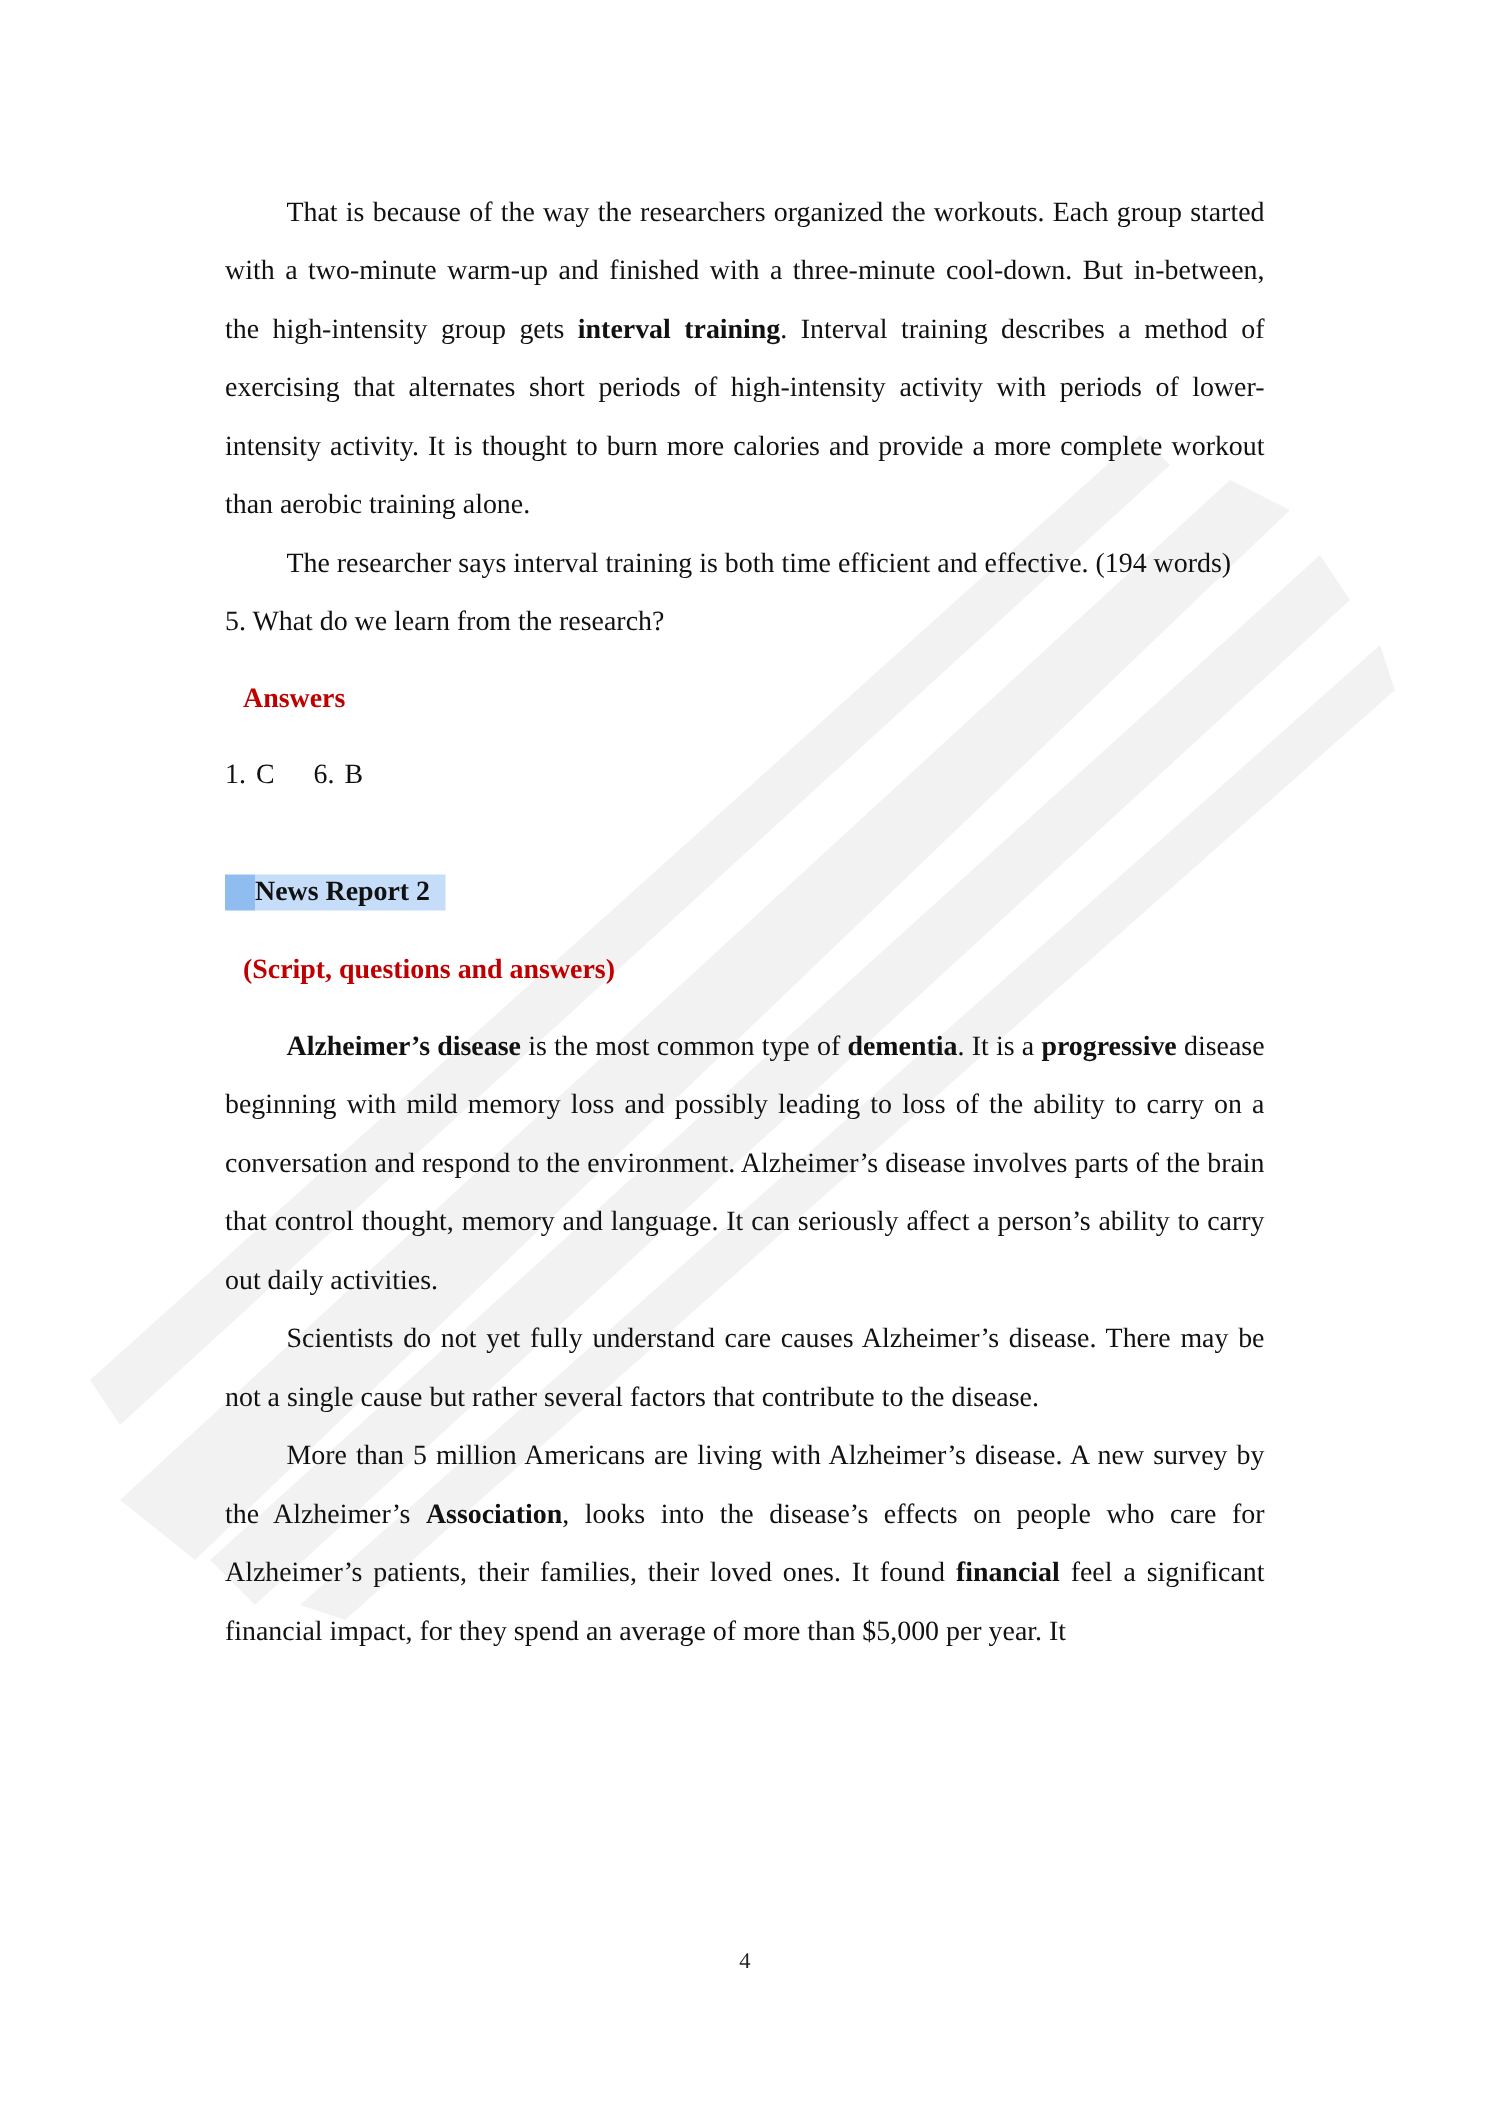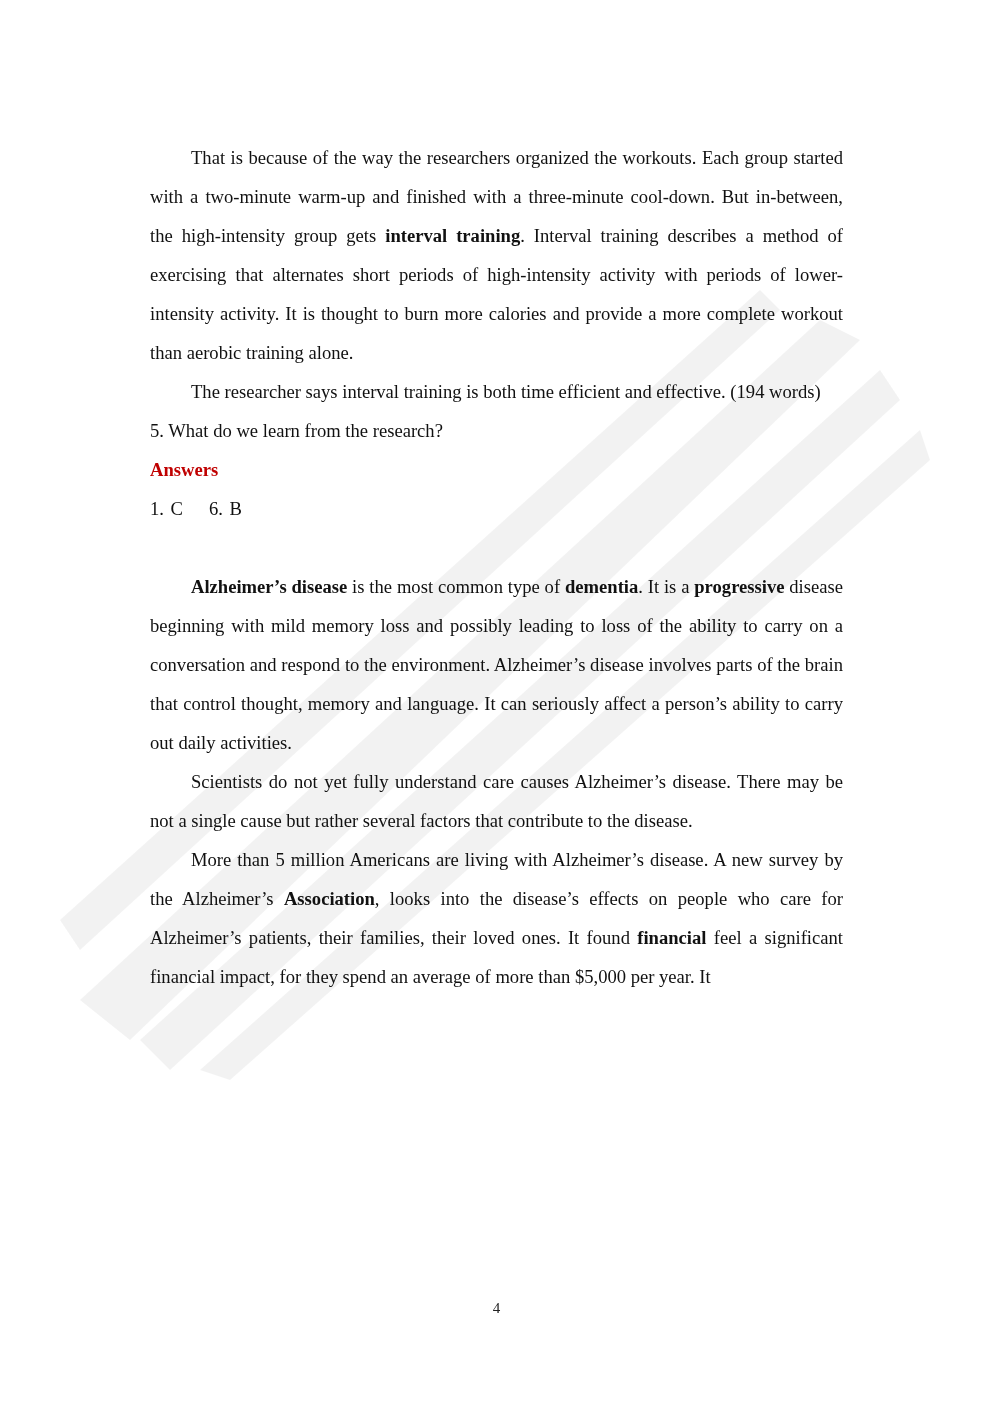--- a/index.html
+++ b/index.html
@@ -3,27 +3,27 @@
 <meta charset="utf-8">
 <style>
   html, body { margin: 0; padding: 0; }
   body {
     width: 993px; height: 1404px; background: #ffffff; position: relative; overflow: hidden;
     font-family: "Liberation Serif", "DejaVu Serif", serif; color: #111;
   }
   .watermark {
     position: absolute; left: 60px; top: 280px; width: 900px; height: 800px; pointer-events: none;
   }
-  .page { position: absolute; left: 150px; top: 138px; width: 693px; }
+  .page { position: absolute; left: 150px; top: 122px; width: 693px; }
   .line-block { font-size: 18.6px; line-height: 39px; text-align: justify; }
   .p { margin: 0; text-indent: 41px; }
   b { font-weight: bold; }
   .q-head { font-weight: bold; margin: 0; }
   .q-item { margin: 0; padding-left: 23px; text-indent: -23px; }
-  .red { color: #c00000; font-weight: bold; margin: 0; }
+  .red { color: #c00000; font-weight: bold; margin: 12px; }
   .answers { margin: 0; word-spacing: 2px; }
   .ans-gap { display: inline-block; width: 26px; }
   .spacer { height: 39px; }
   .nr-title {
     display: inline-block; font-weight: bold; padding: 0 10px 0 20px; line-height: 24px; margin: 7px 0 8px 0;
     background: linear-gradient(to right, #8fbdf0 0, #8fbdf0 20px, #c6ddfa 20px, #c6ddfa 100%);
   }
   .italic-head { font-style: italic; font-weight: bold; margin: 0; }
   .page-number {
     position: absolute; left: 0; width: 993px; top: 1300px; text-align: center; font-size: 15px; color: #222;
@@ -52,20 +52,24 @@
 
   <p class="q-item">5. What do we learn from the research?</p>
 
   <p class="red">Answers</p>
   <p class="answers">
     <span>1. C</span><span class="ans-gap"></span><span>6. B</span>
   </p>
 
   <div class="spacer"></div>
 
+  <div>
+    <span class="nr-title">News Report 2</span>
+  </div>
+  <p class="red">(Script, questions and answers)</p>
 
   <p class="p">
     <b>Alzheimer’s disease</b><span> is the most common type of </span><b>dementia</b><span>. It is a </span><b>progressive</b><span> disease beginning with mild memory loss and possibly leading to loss of the ability to carry on a conversation and respond to the environment. Alzheimer’s disease involves parts of the brain that control thought, memory and language. It can seriously affect a person’s ability to carry out daily activities.</span>
   </p>
   <p class="p">
     <span>Scientists do not yet fully understand care causes Alzheimer’s disease. There may be not a single cause but rather several factors that contribute to the disease.</span>
   </p>
   <p class="p">
     <span>More than 5 million Americans are living with Alzheimer’s disease. A new survey by the Alzheimer’s </span><b>Association</b><span>, looks into the disease’s effects on people who care for Alzheimer’s patients, their families, their loved ones. It found </span><b>financial</b><span> feel a significant financial impact, for they spend an average of more than $5,000 per year. It</span>
   </p>

